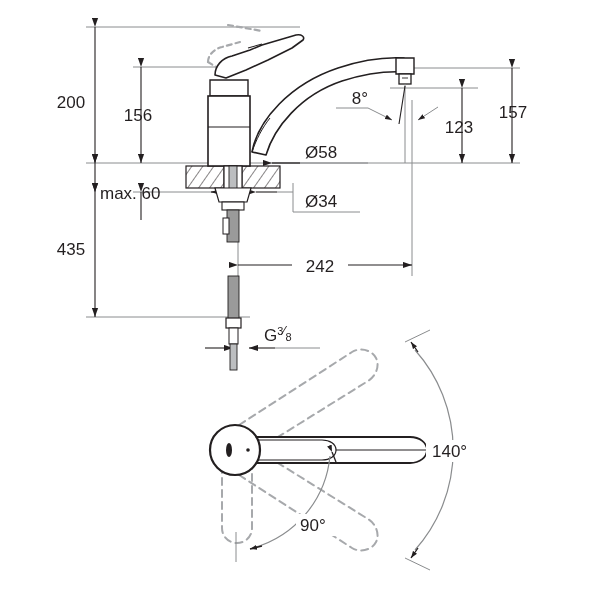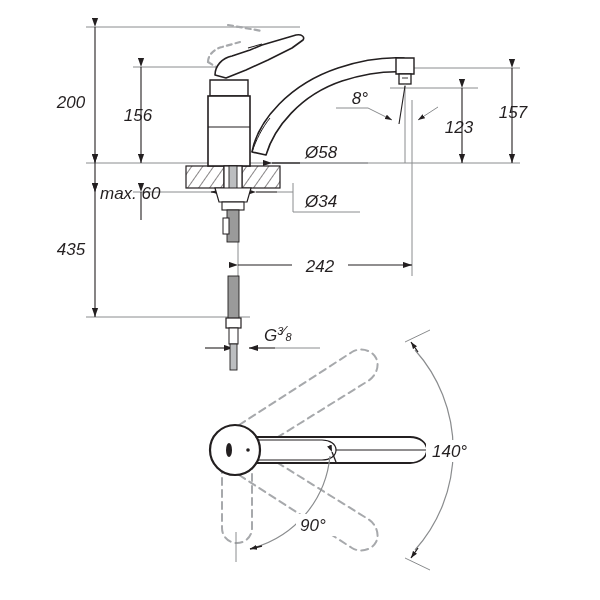--- a/index.html
+++ b/index.html
@@ -10,21 +10,20 @@
   }
   body {
     font-family: "Liberation Sans", sans-serif;
   }
   #sheet {
     position: relative;
     width: 600px;
     height: 600px;
     background: #ffffff;
     overflow: hidden;
-    font-style: italic;
   }
   #sheet svg {
     position: absolute;
     left: 0;
     top: 0;
   }
   .dimtext {
     font-family: "Liberation Sans", sans-serif;
     font-size: 17px;
     fill: #231f20;

